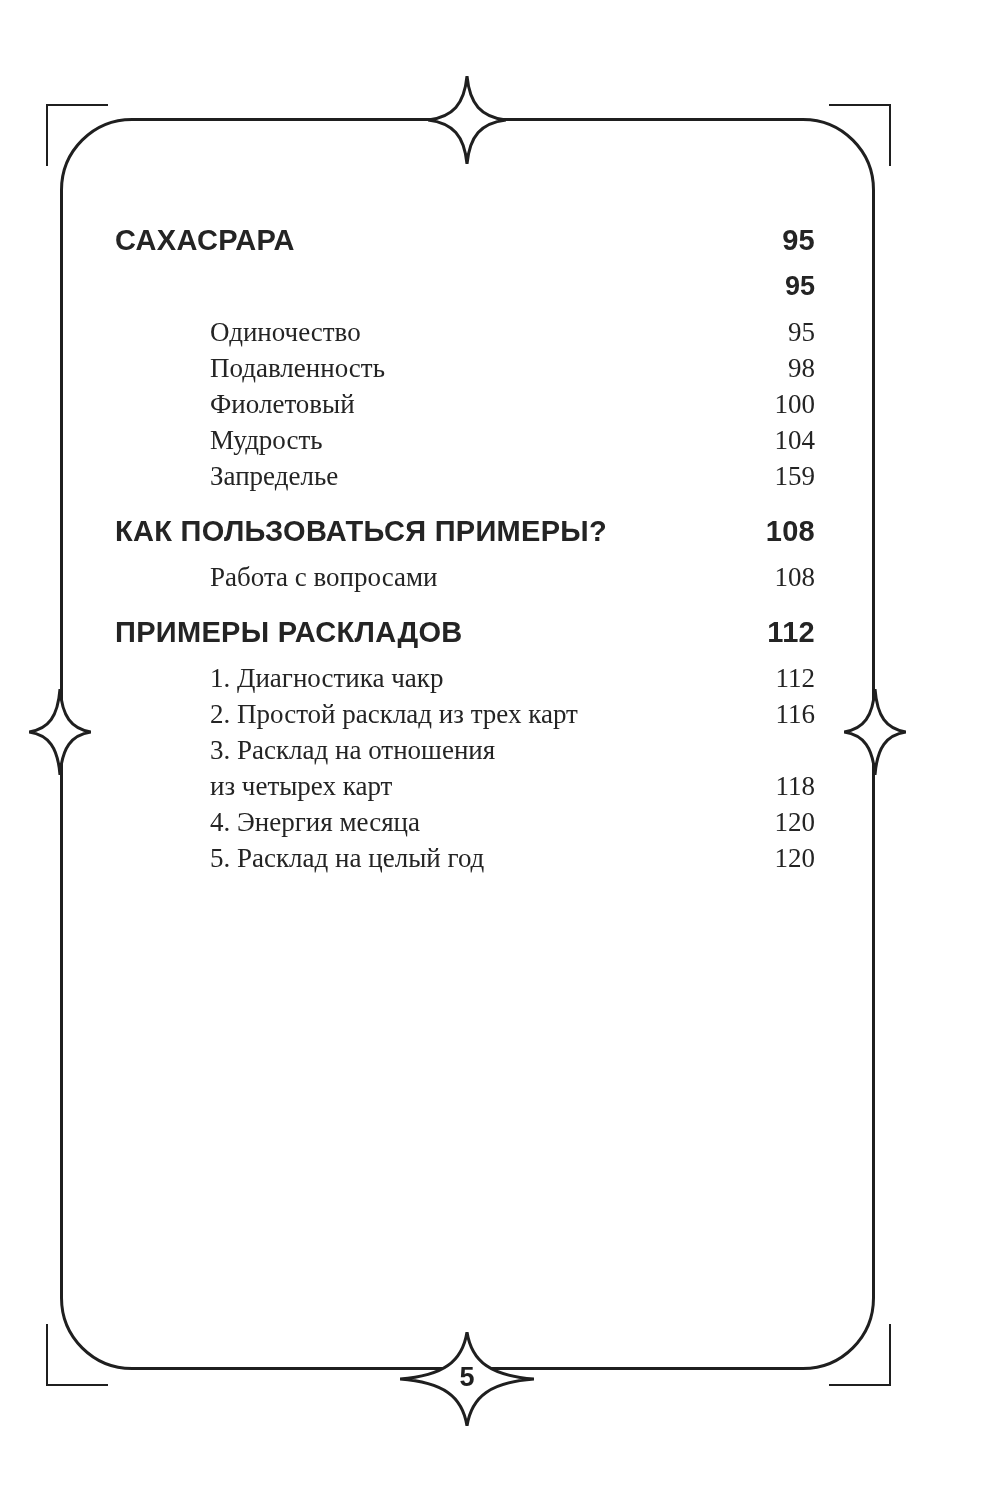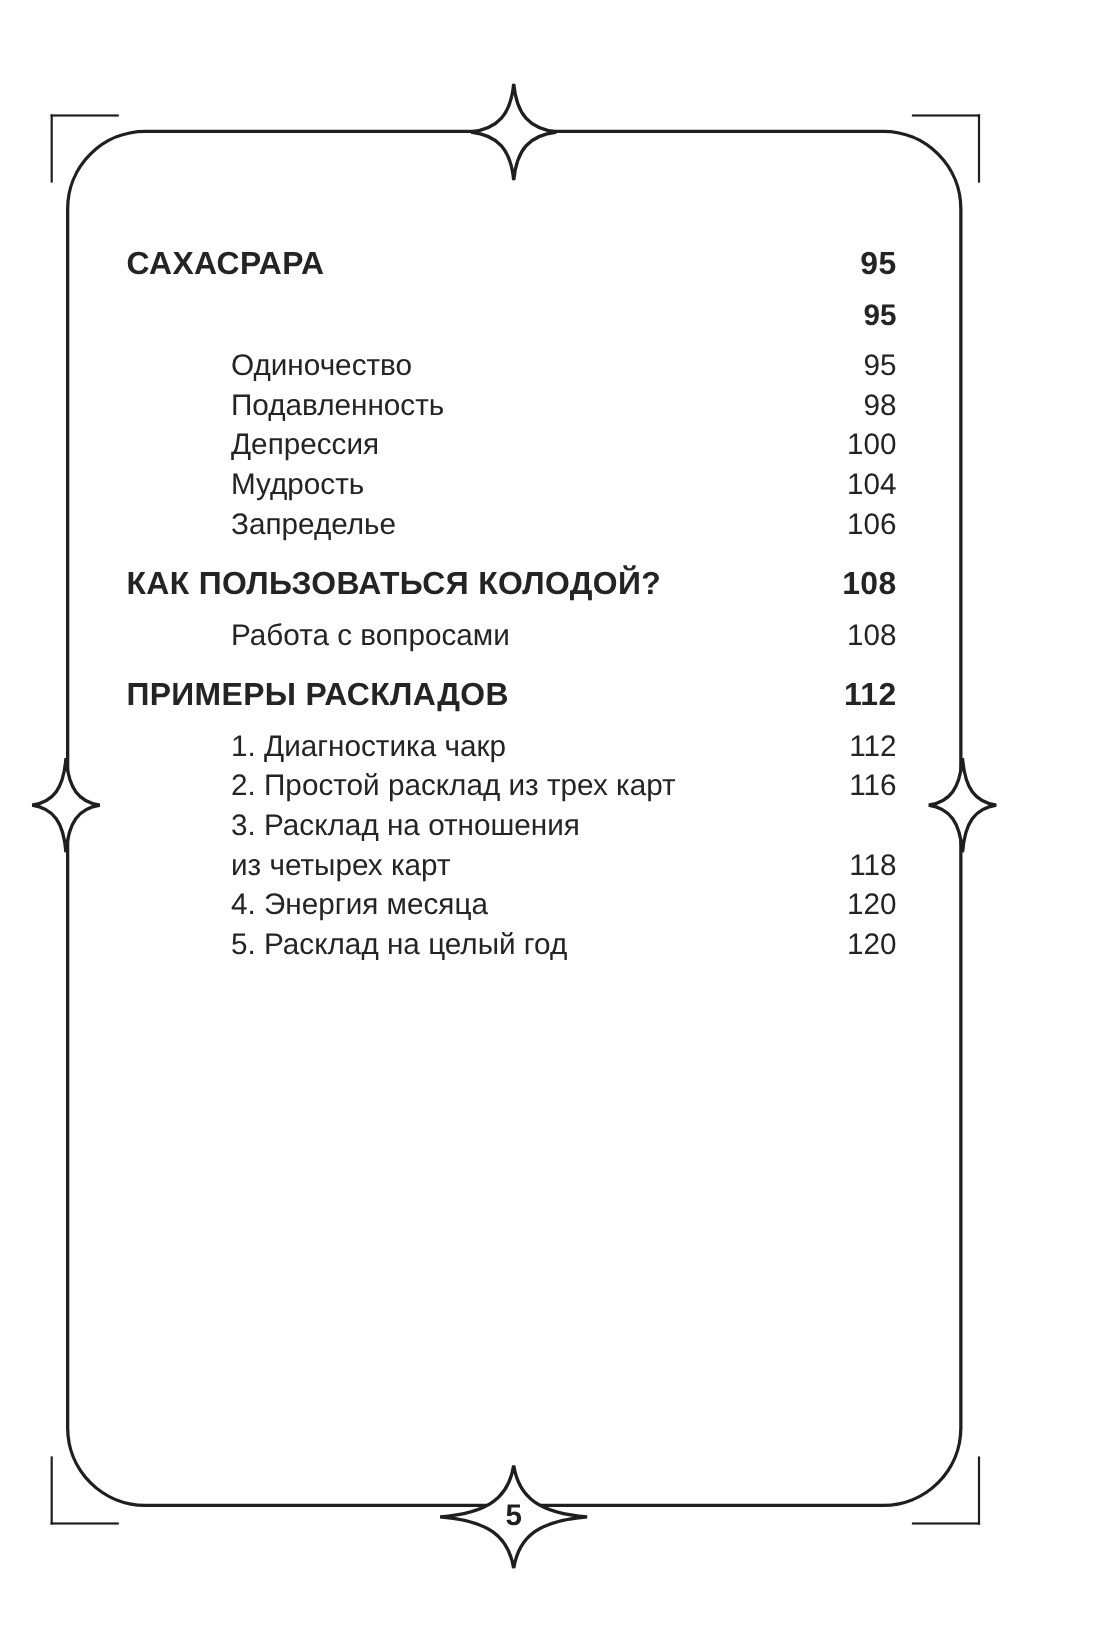--- a/index.html
+++ b/index.html
@@ -77,21 +77,21 @@
     margin-bottom: 8px;
   }
   .lvl1 .leader { background-image: radial-gradient(circle, #1c1c1c 1.9px, transparent 2.1px); margin-bottom: 8px; }
   .lvl1:first-child { margin-top: 0; }
   .lvl2 {
     font-weight: 700;
     padding-left: 45px;
     margin-bottom: 10px;
   }
   .lvl2 .leader { background-image: radial-gradient(circle, #1c1c1c 1.9px, transparent 2.1px); }
-  .lvl3 { padding-left: 95px; }
+  .lvl3 { padding-left: 95px; font-family: Liberation Serif, serif; }
 </style>
 </head>
 <body>
 
 <div class="page">
 
   <div class="frame"></div>
   <div class="bracket br-tl"></div>
   <div class="bracket br-tr"></div>
   <div class="bracket br-bl"></div>
@@ -130,40 +130,40 @@
       <span class="pg">95</span>
     </div>
 
     <div class="row lvl3">
       <span class="t">Подавленность</span>
       <span class="leader"></span>
       <span class="pg">98</span>
     </div>
 
     <div class="row lvl3">
-      <span class="t">Депрессия</span>
+      <span class="t">Фиолетовый</span>
       <span class="leader"></span>
       <span class="pg">100</span>
     </div>
 
 
     <div class="row lvl3">
       <span class="t">Мудрость</span>
       <span class="leader"></span>
       <span class="pg">104</span>
     </div>
 
     <div class="row lvl3">
       <span class="t">Запределье</span>
       <span class="leader"></span>
-      <span class="pg">106</span>
+      <span class="pg">159</span>
     </div>
 
     <div class="row lvl1">
-      <span class="t">КАК ПОЛЬЗОВАТЬСЯ КОЛОДОЙ?</span>
+      <span class="t">КАК ПОЛЬЗОВАТЬСЯ ПРИМЕРЫ?</span>
       <span class="leader"></span>
       <span class="pg">108</span>
     </div>
 
     <div class="row lvl3">
       <span class="t">Работа с вопросами</span>
       <span class="leader"></span>
       <span class="pg">108</span>
     </div>
 

